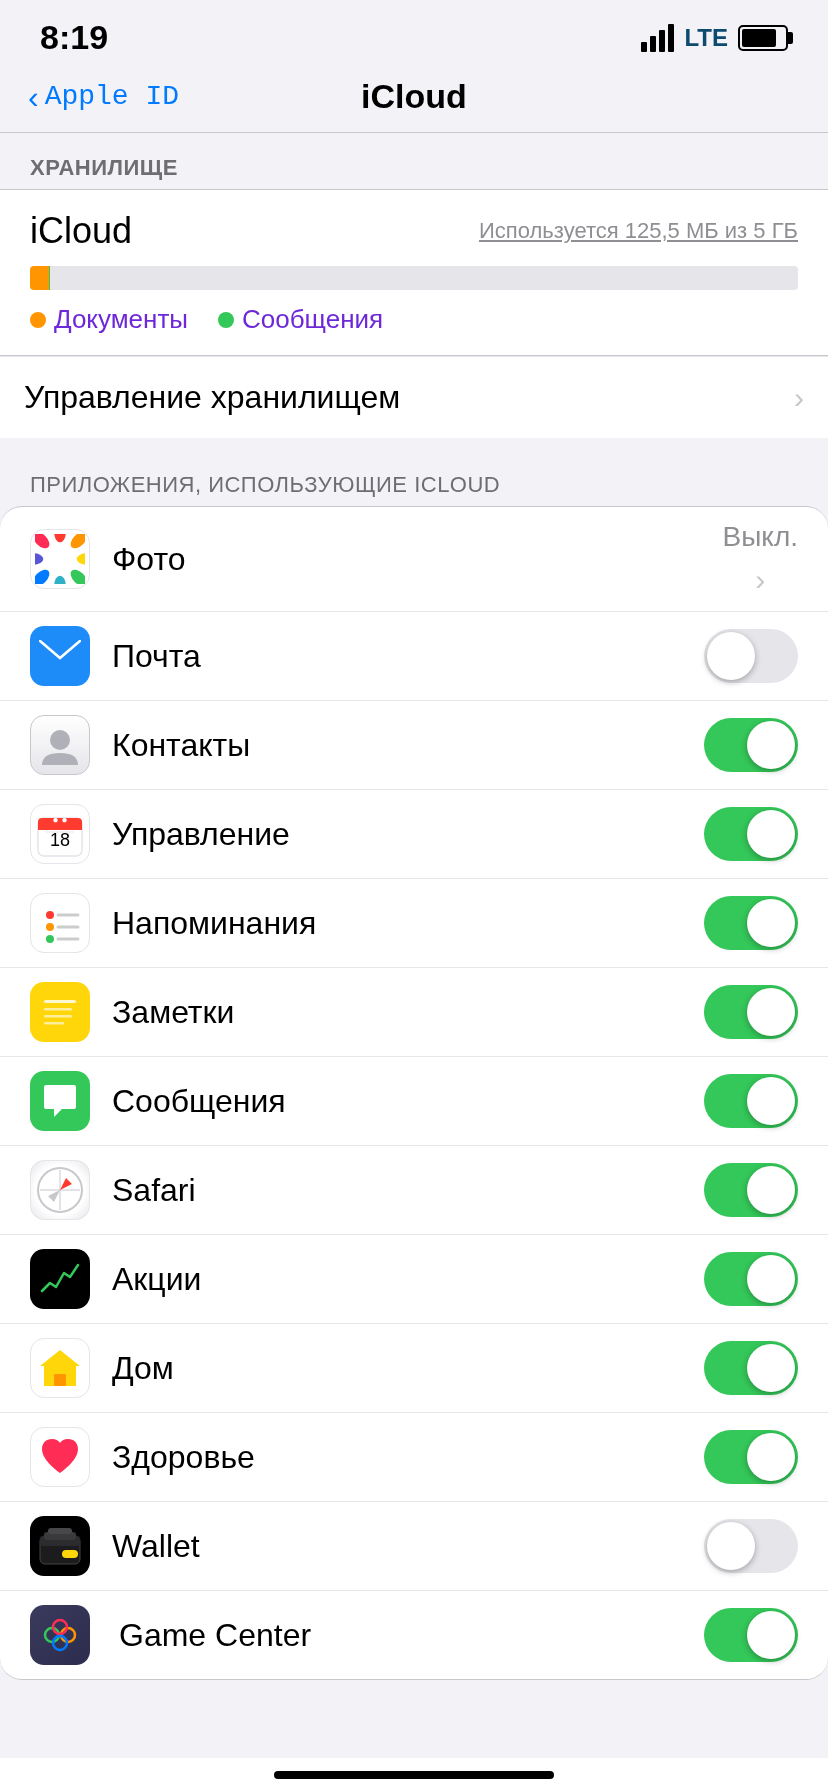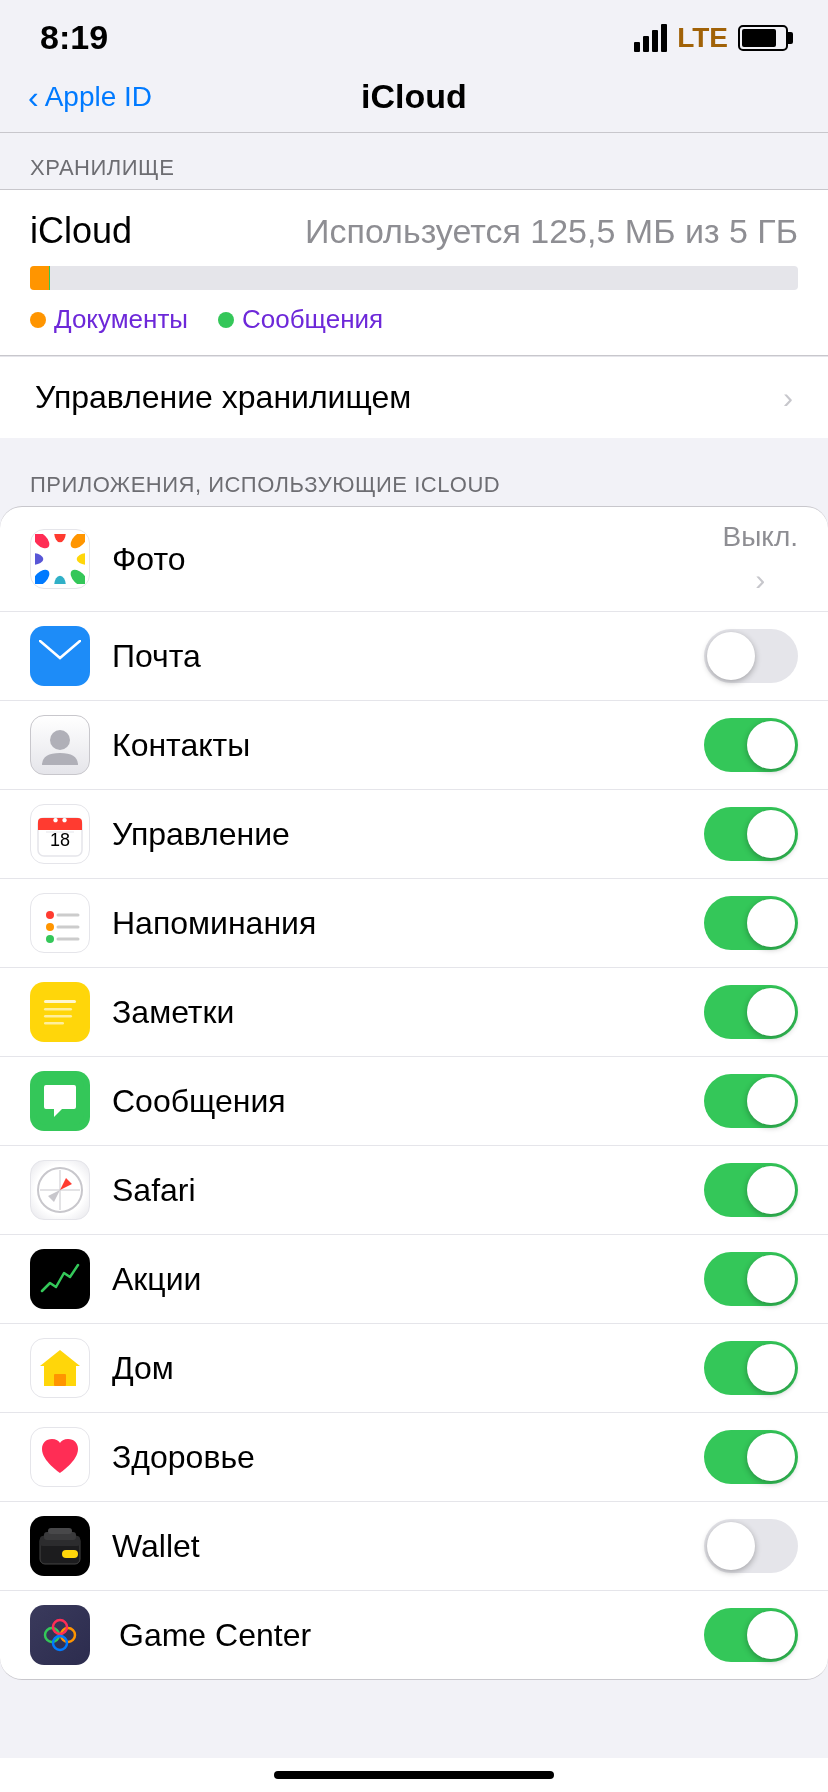--- a/index.html
+++ b/index.html
@@ -34,23 +34,23 @@
     .signal-bars {
       display: flex;
       align-items: flex-end;
       gap: 3px;
     }
     .signal-bar {
       background: #000;
       border-radius: 1px;
     }
     .lte-label {
-      font-size: 28px;
+      font-size: 24px;
       font-weight: 600;
-      color: #a16207;
+      color: #0c4a6e;
     }
     .battery-icon {
       width: 50px;
       height: 26px;
       border: 2px solid #000;
       border-radius: 5px;
       position: relative;
       display: flex;
       align-items: center;
       padding: 2px;
@@ -94,32 +94,33 @@
       cursor: pointer;
     }
     .nav-back-chevron {
       font-size: 32px;
       color: #007aff;
       line-height: 1;
     }
     .nav-back-label {
       color: #007aff;
       font-size: 28px;
+      font-family: Liberation Mono, monospace;
     }
     .nav-title {
       font-size: 34px;
       font-weight: 600;
       color: #000;
     }
 
     
     .section-header {
       padding: 22px 30px 8px;
       font-size: 22px;
-      font-weight: 400;
+      font-weight: 700;
       color: #6d6d72;
       letter-spacing: 0.5px;
       text-transform: uppercase;
       background: #f2f2f7;
     }
 
     
     .storage-section {
       background: #fff;
       border-top: 1px solid #c8c7cc;
@@ -131,22 +132,23 @@
       justify-content: space-between;
       align-items: center;
       margin-bottom: 14px;
     }
     .storage-title {
       font-size: 36px;
       font-weight: 400;
       color: #000;
     }
     .storage-used {
-      font-size: 34px;
+      font-size: 22px;
       color: #8e8e93;
+      text-decoration: underline;
     }
 
     
     .progress-bar-container {
       width: 100%;
       height: 24px;
       background: #e5e5ea;
       border-radius: 4px;
       overflow: hidden;
       margin-bottom: 14px;
@@ -179,21 +181,21 @@
       width: 16px;
       height: 16px;
       border-radius: 50%;
     }
     .legend-dot-orange { background: #ff9500; }
     .legend-dot-green { background: #34c759; }
 
     
     .manage-row {
       background: #fff;
-      padding: 22px 35px;
+      padding: 22px 24px;
       display: flex;
       justify-content: space-between;
       align-items: center;
       border-top: 1px solid #e5e5ea;
     }
     .manage-label {
       font-size: 32px;
       color: #000;
     }
     .chevron-right {

